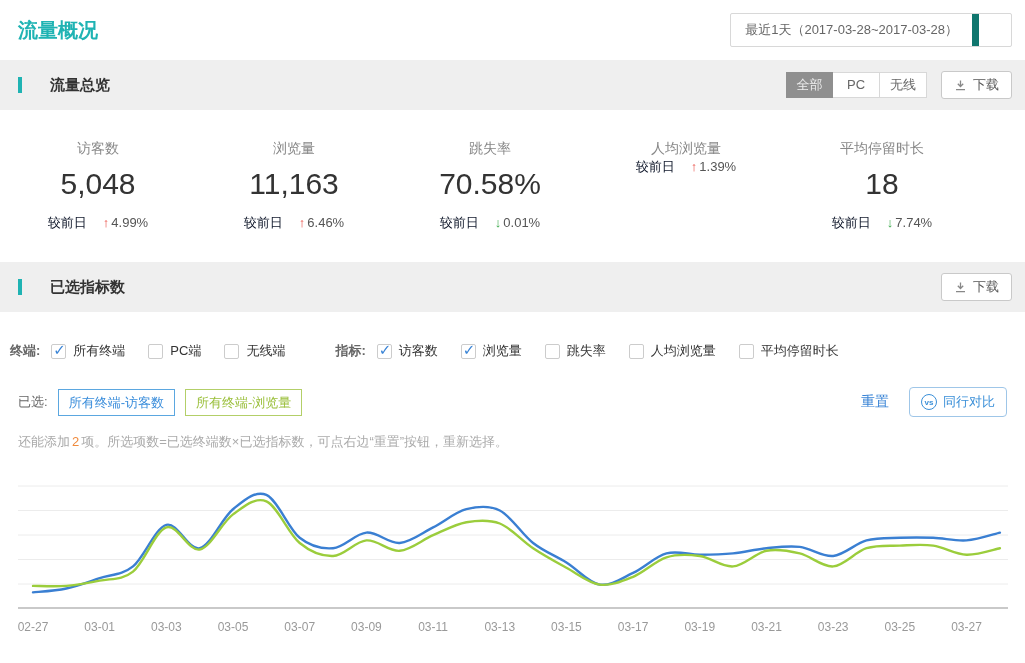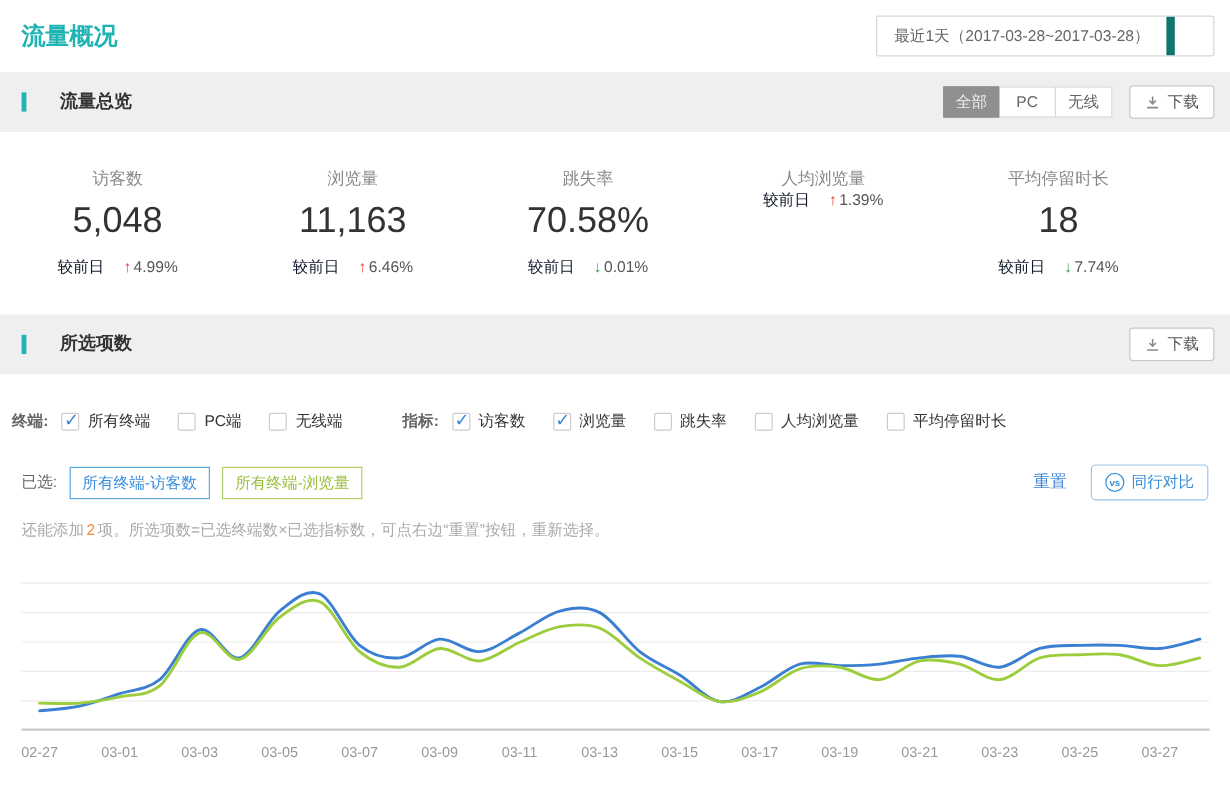--- a/index.html
+++ b/index.html
@@ -123,21 +123,21 @@
   <div class="stat">
     <div class="stat-label">平均停留时长</div>
     <div class="stat-value">18</div>
     <div class="stat-compare">
       <span class="cmp-label">较前日</span><span class="arrow down">↓</span><span class="delta">7.74%</span>
     </div>
   </div>
 </div>
 
 <div class="band">
-  <div class="section-title">所选项数</div>
+  <div class="section-title">已选指标数</div>
   <div class="band-right">
     <div class="btn-download">
       <svg width="13" height="12" viewBox="0 0 13 12">
         <path d="M6.5 1.5v5.5M3.8 4.8L6.5 7.5l2.7-2.7M2 10.7h9" fill="none" stroke="#888" stroke-width="1.3"></path>
       </svg>
       <span>下载</span>
     </div>
   </div>
 </div>
 

